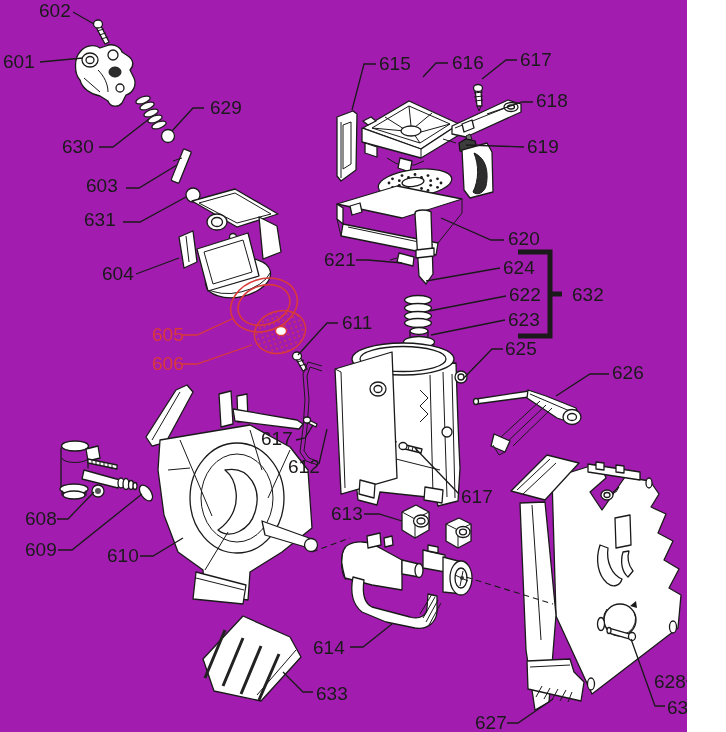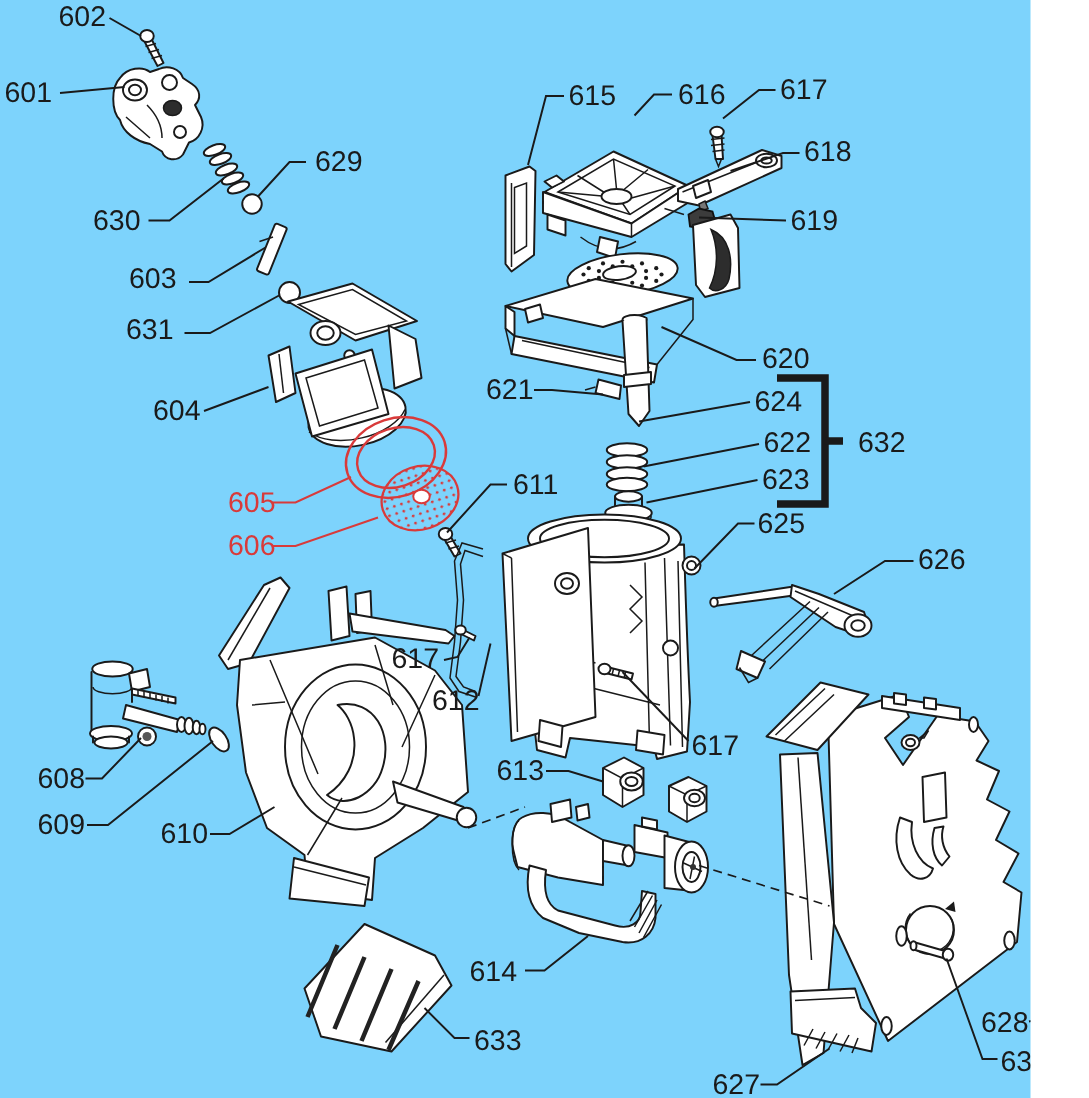--- a/index.html
+++ b/index.html
@@ -1,16 +1,16 @@
 <!DOCTYPE html>
 <html><head>
 <meta charset="utf-8">
 <style>
   html,body{margin:0;padding:0;background:#fff;}
-  #stage{position:relative;width:687px;height:732px;background:#7dd3fc;overflow:hidden;text-align:center;}
+  #stage{position:relative;width:687px;height:732px;background:#a21caf;overflow:hidden;text-align:center;}
   svg{display:block;}
   .part{stroke:#1a1a1a;stroke-width:1.3;fill:#ffffff;stroke-linejoin:round;stroke-linecap:round;}
   .thin{stroke:#1a1a1a;stroke-width:1;fill:none;}
   .dark{fill:#2d2d2d;stroke:#1a1a1a;stroke-width:1;}
   .red{stroke:#d93a3a;fill:none;stroke-width:1.6;}
   #callout-layer text{font-family:"Liberation Sans",sans-serif;font-size:19px;}
   .dashed{stroke:#1a1a1a;stroke-width:1.1;stroke-dasharray:6 4;fill:none;}
 </style>
 </head>
 <body>

